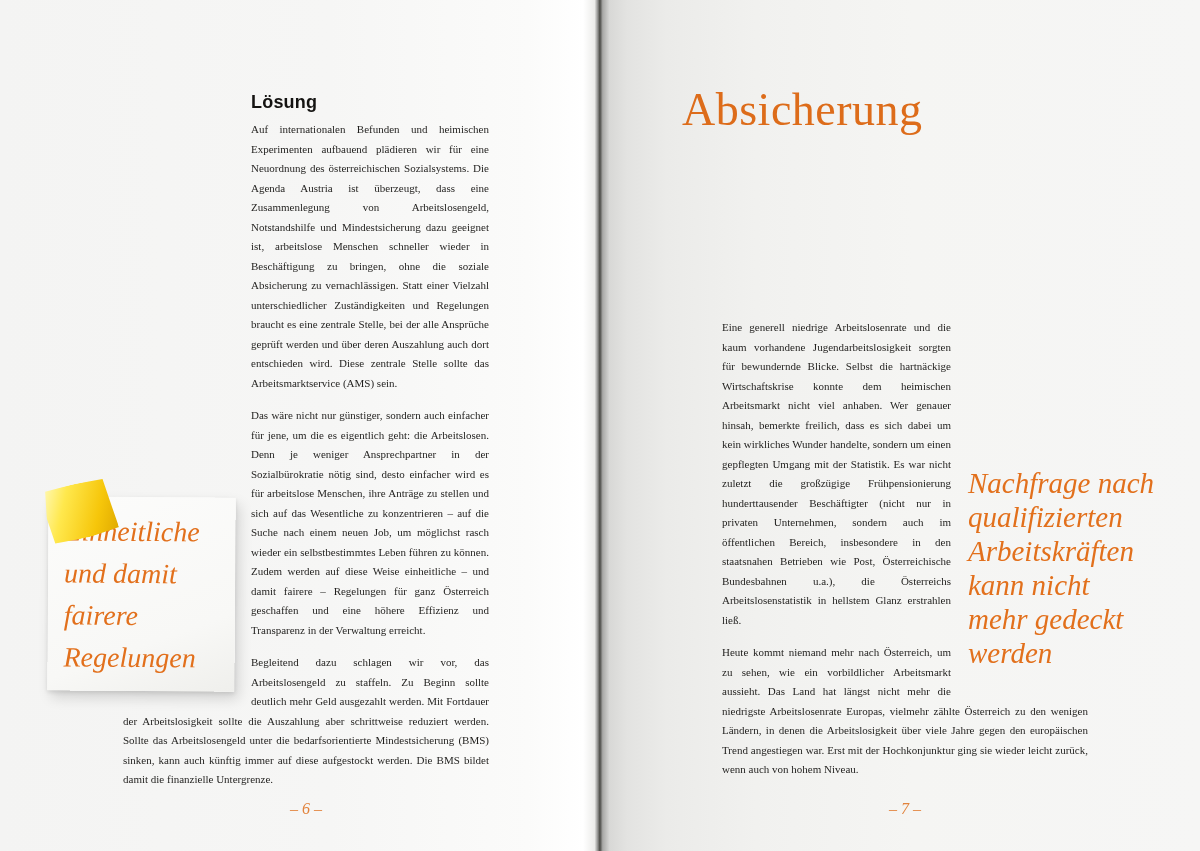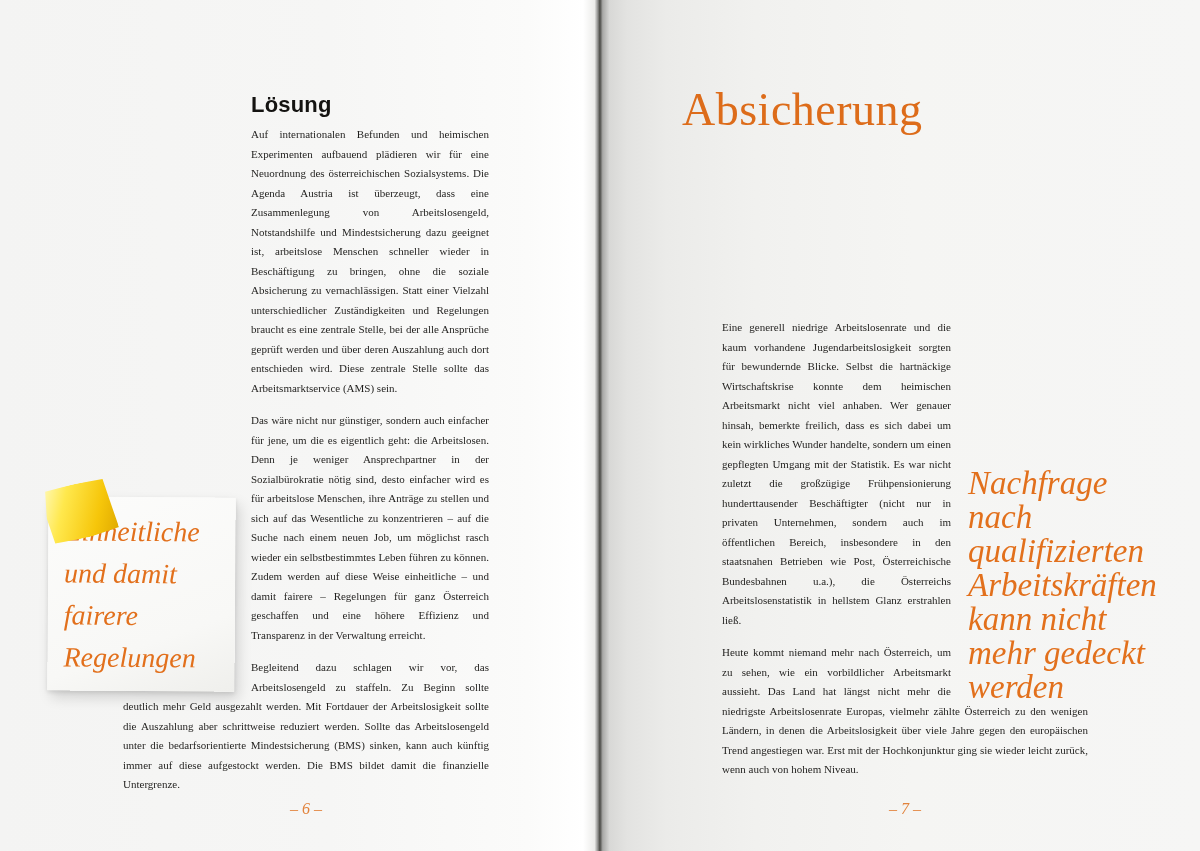--- a/index.html
+++ b/index.html
@@ -38,21 +38,21 @@
   
   .col-left {
     position: absolute;
     left: 123px;
     top: 92px;
     width: 366px;
   }
   .section-heading {
     margin: 0 0 7px 0;
     font-family: "Liberation Sans", "DejaVu Sans", sans-serif;
-    font-size: 22px;
+    font-size: 18px;
     font-weight: bold;
     color: #141311;
     letter-spacing: 0.2px;
   }
   p.body {
     margin: 0 0 13px 0;
     font-size: 11px;
     line-height: 19.5px;
     text-align: justify;
     color: #201f1d;
@@ -131,21 +131,21 @@
     float: right;
     width: 137px;
     height: 246px;
     margin-top: 128px; 
   }
   .pull-quote {
     position: absolute;
     left: 368px;
     top: 466px;
     width: 190px;
-    font-size: 33px;
+    font-size: 29px;
     line-height: 34px;
     font-style: italic;
     color: #e2701c;
   }
 
   
   .page-number {
     position: absolute;
     bottom: 33px;
     width: 366px;

